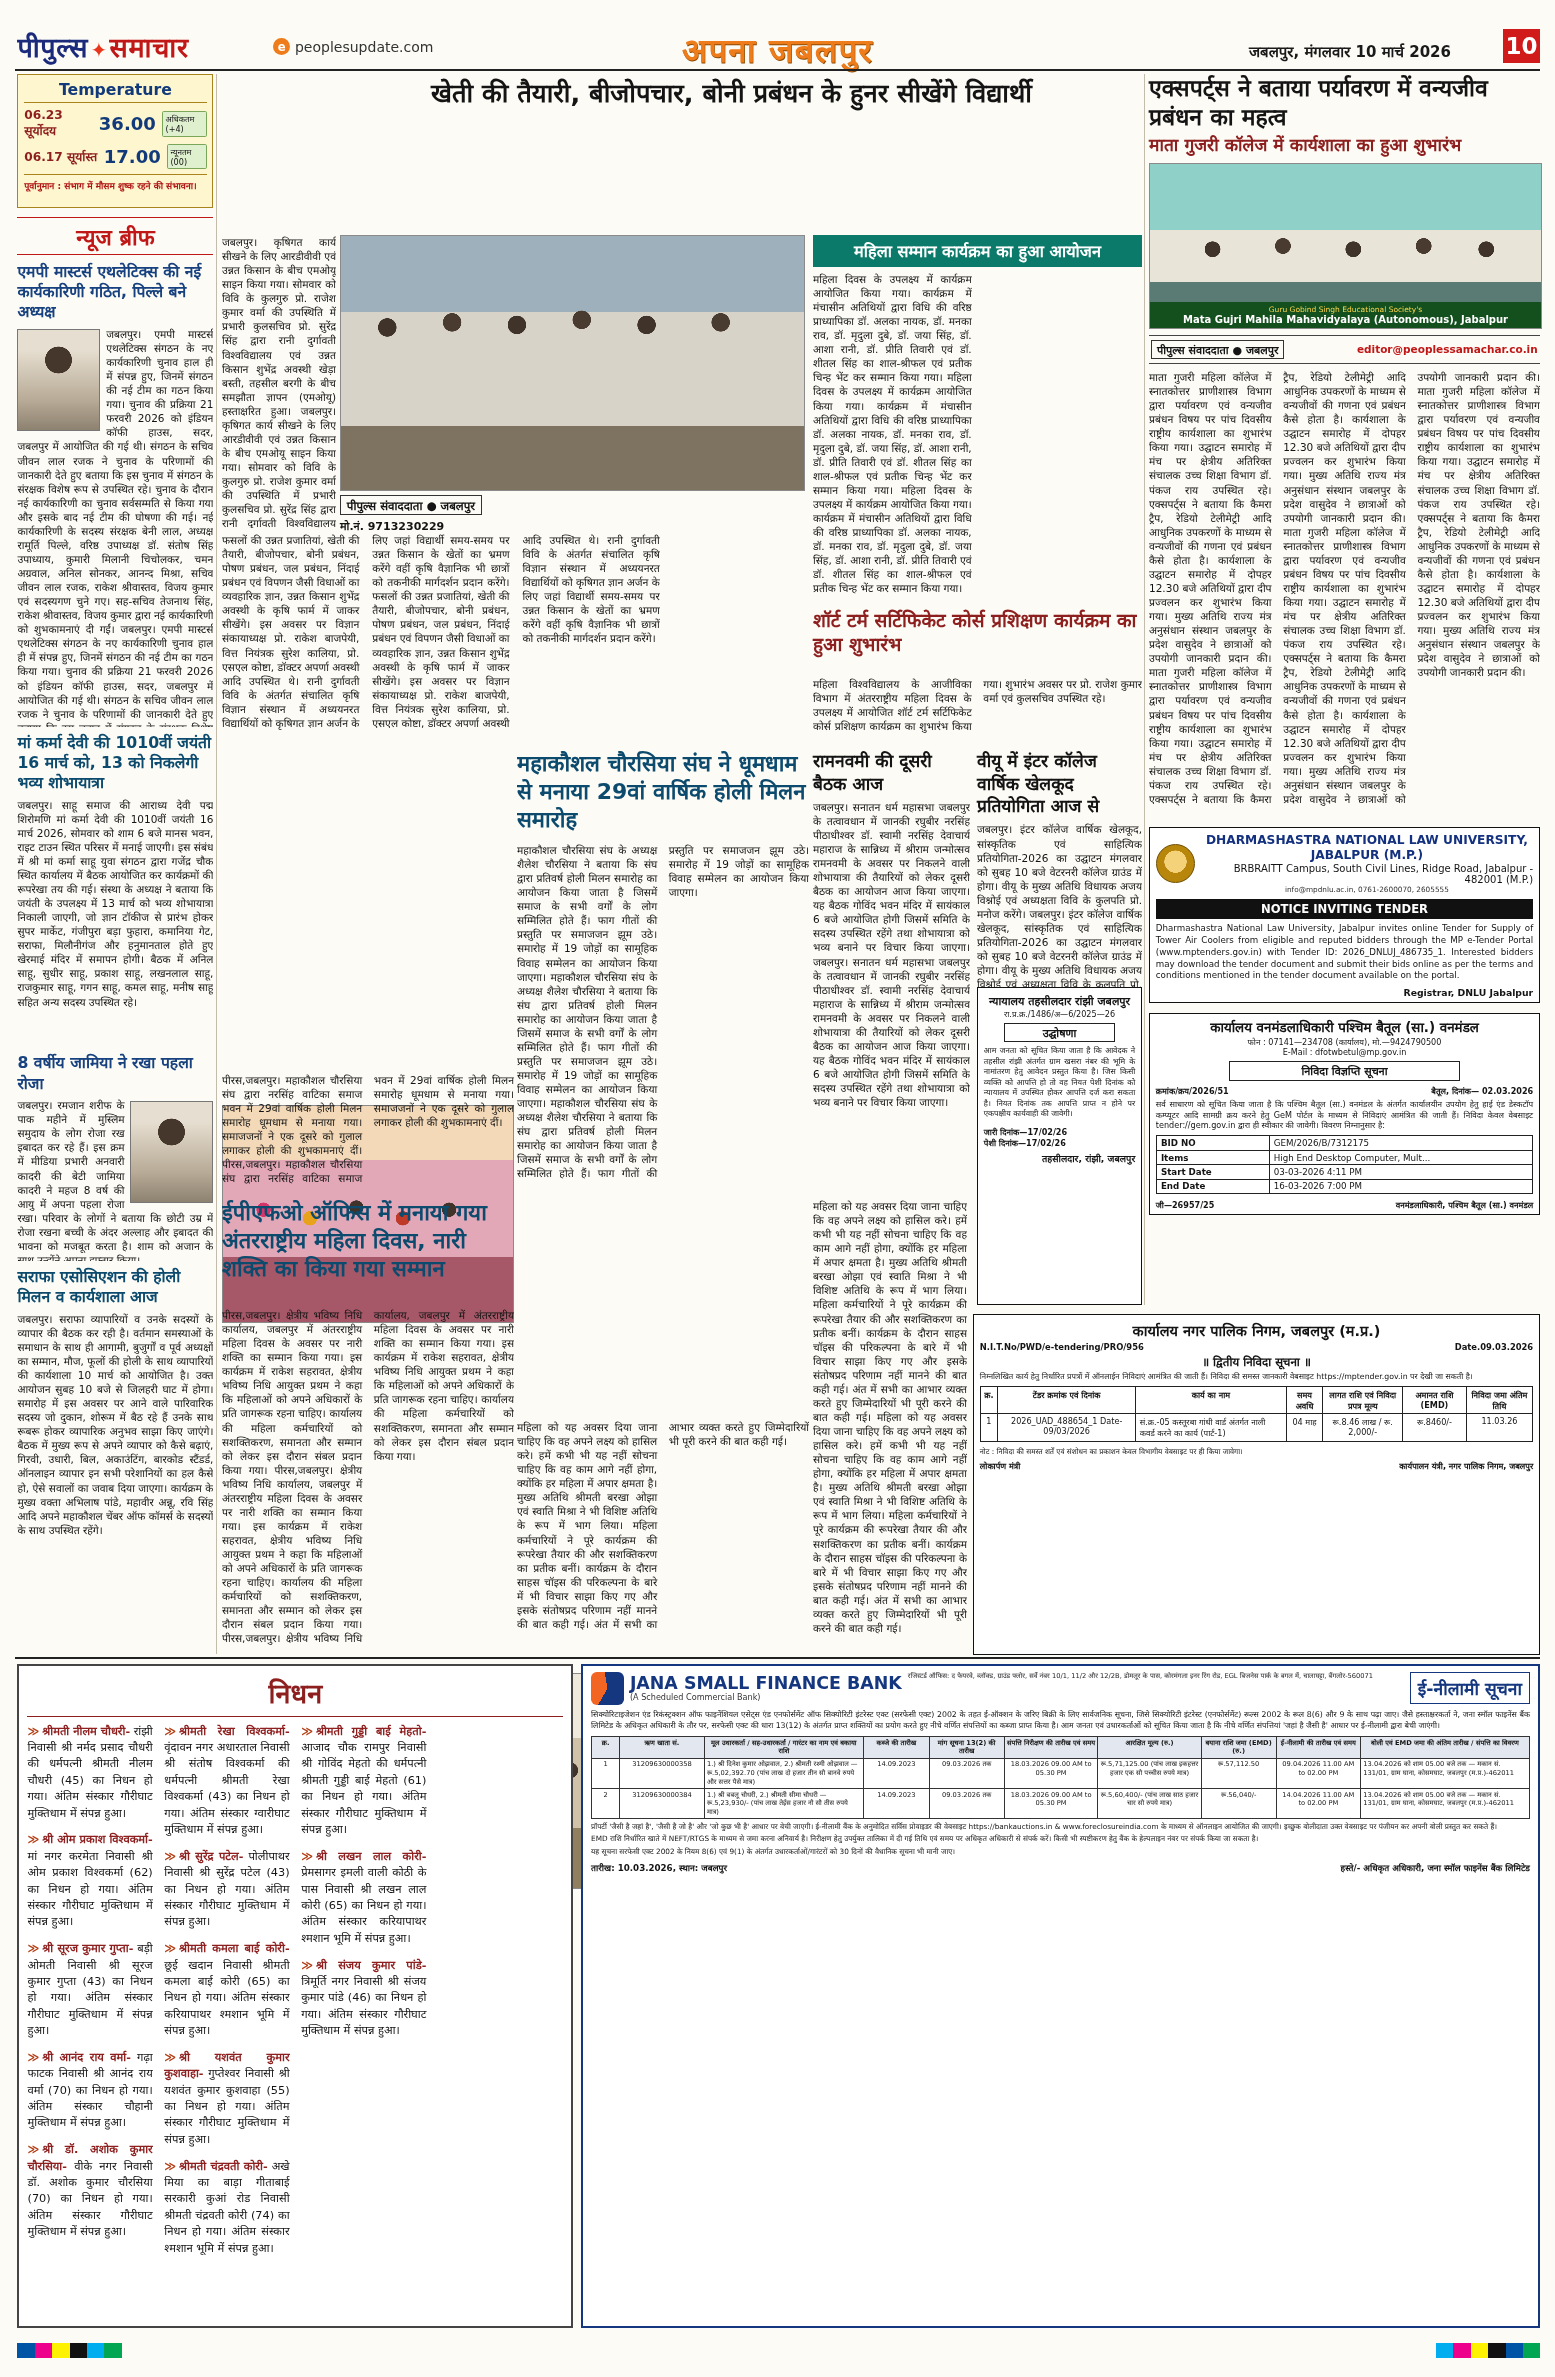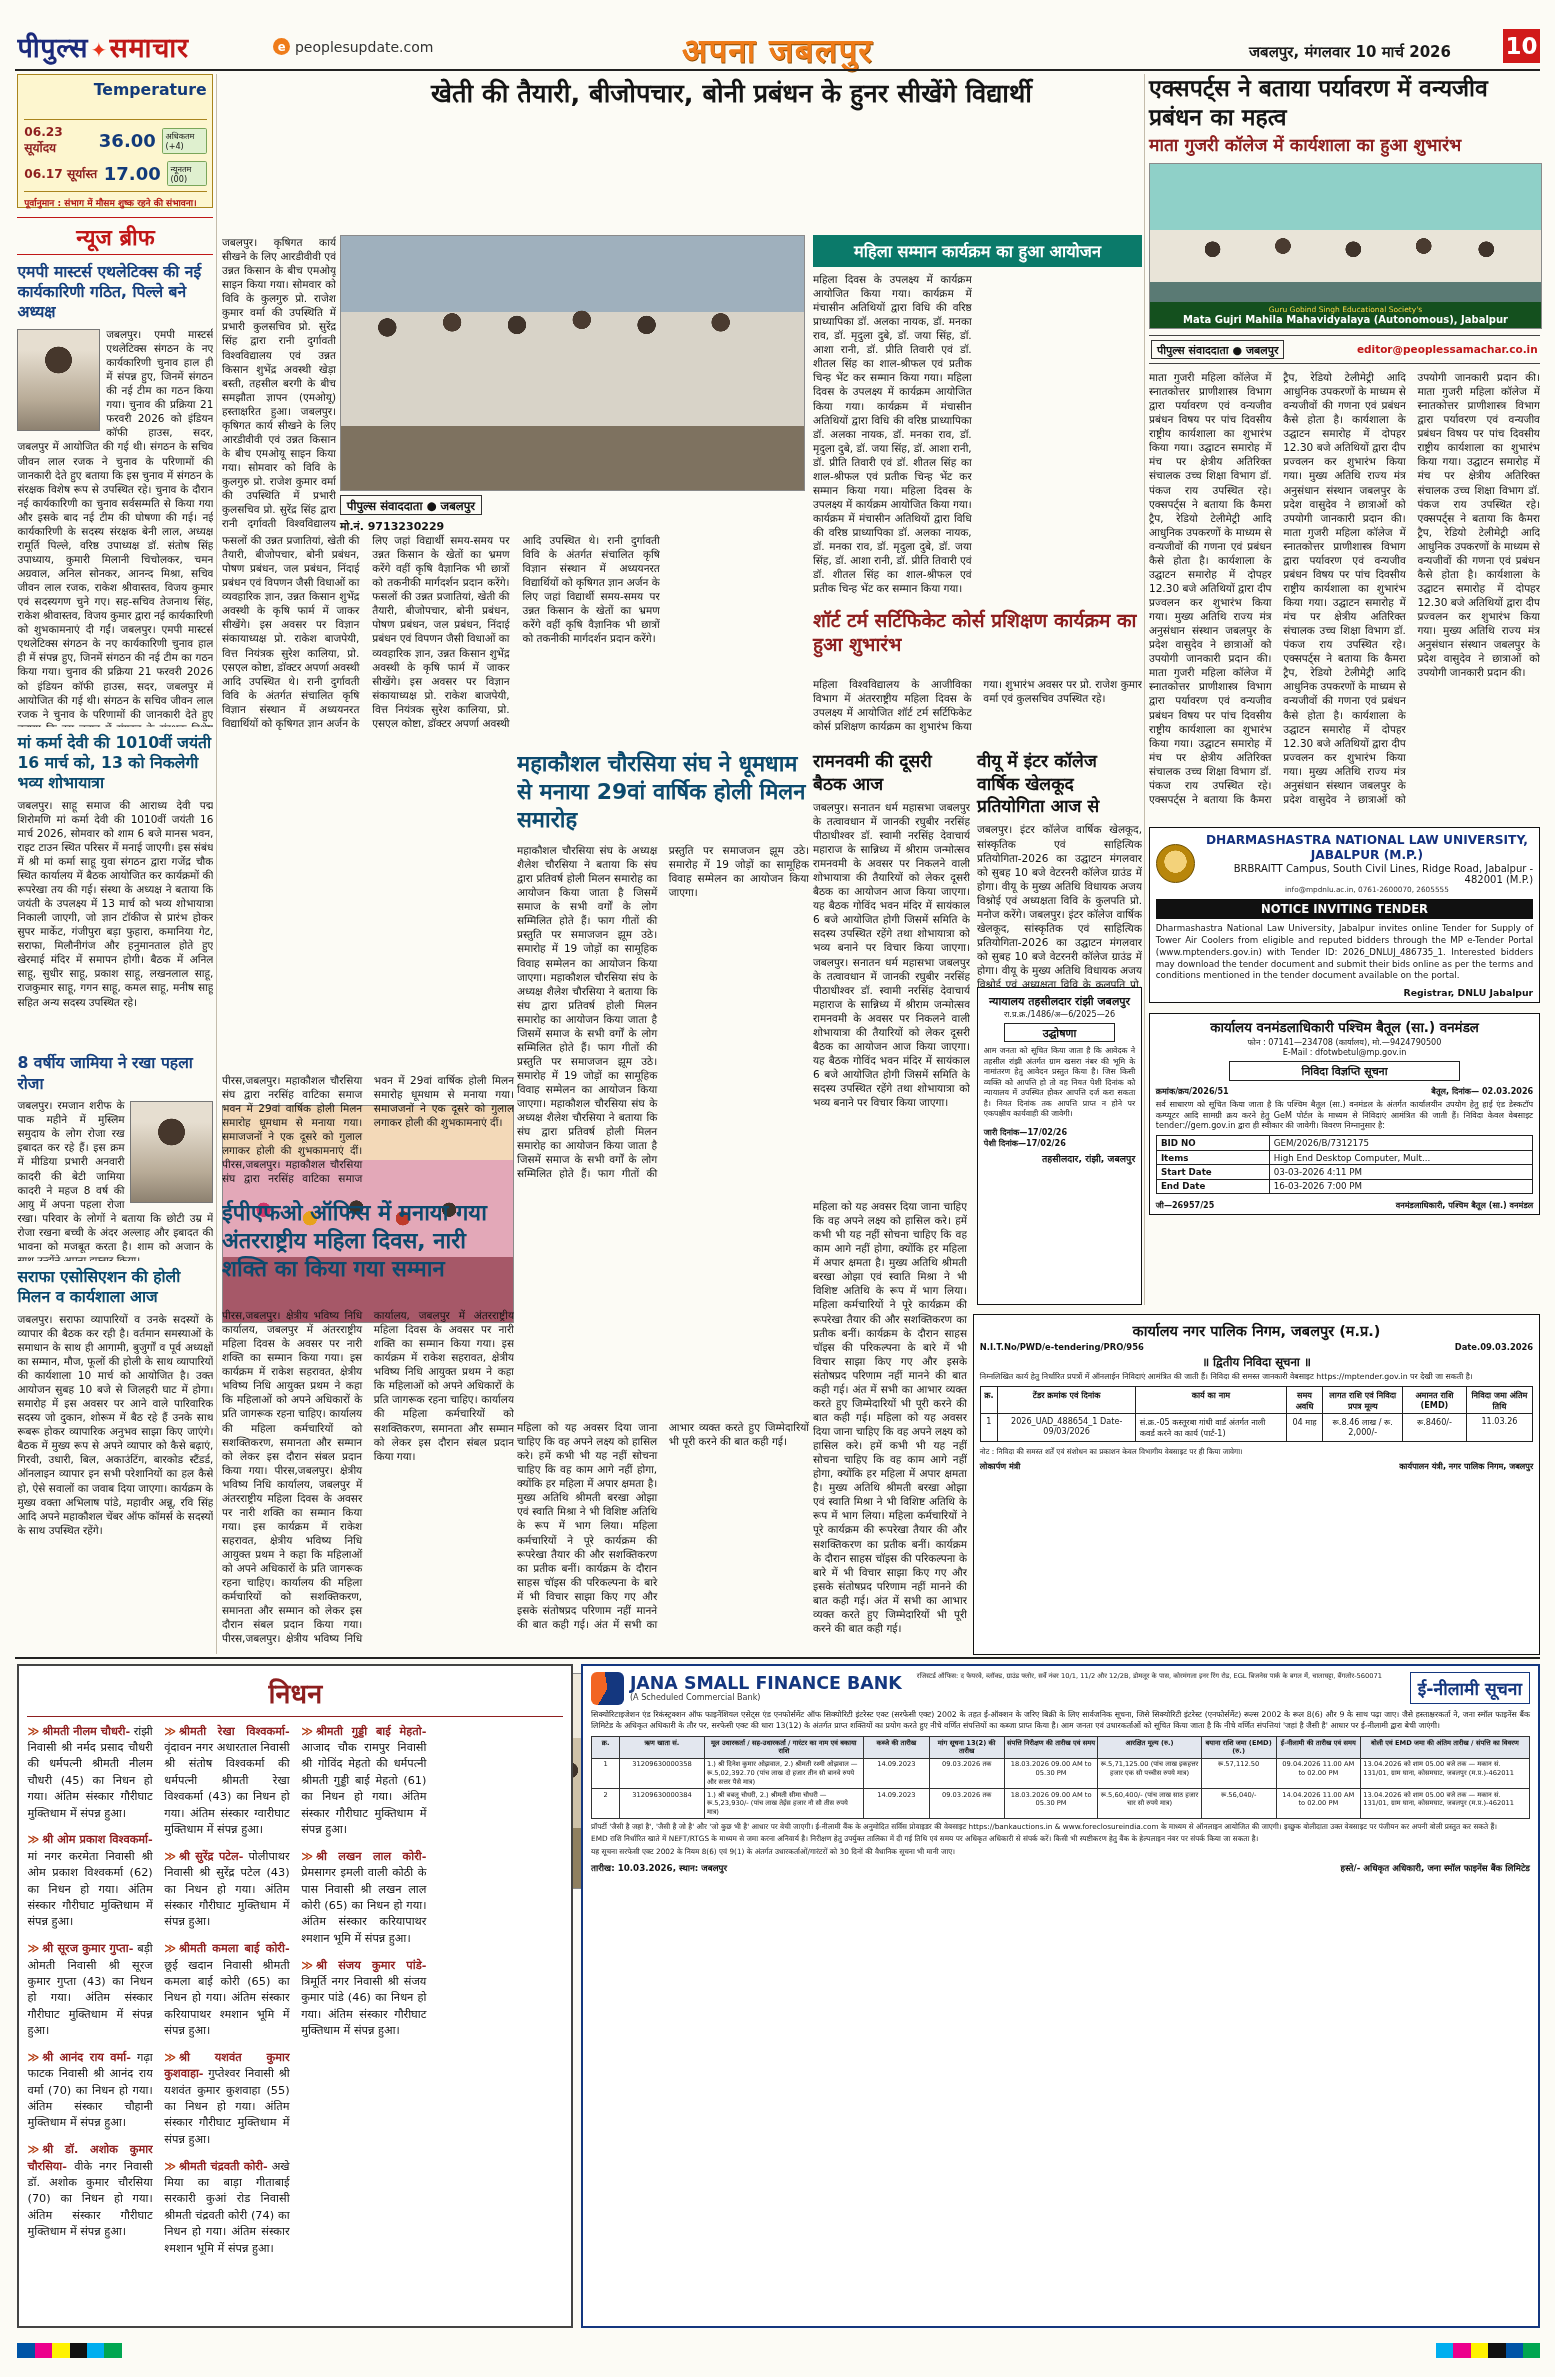--- a/index.html
+++ b/index.html
@@ -17,21 +17,21 @@
   .site{font-size:14px;color:#333;display:flex;align-items:center;gap:4.6px}
   .site-ic{width:17.4px;height:17.4px;border-radius:50%;background:#ef7c1a;color:#fff;font-weight:800;
            display:flex;align-items:center;justify-content:center;font-size:11.6px}
   .edition{font-size:33px;font-weight:800;color:#ef7c1a;letter-spacing:1.2px;text-shadow:0.6px 0.6px 0 #8a4a00}
   .dateline{font-size:15px;font-weight:700;color:#1a1a1a;text-align:right}
   .pageno{background:#d11a1a;color:#fff;font-size:23px;font-weight:800;display:flex;align-items:center;justify-content:center}
   .rule{background:#222}
   .vr{position:absolute;width:1.2px;background:#c4bcab}
   
   .weather{border:1.7px solid #a9841c;background:#fdf6cf;padding:4.6px 5.8px;height:134px;box-sizing:border-box}
-  .w-title{text-align:right;font-weight:800;font-size:15.7px;color:#123a7a;border-bottom:1.2px solid #a9841c;padding-bottom:20px;margin-bottom:5.8px}
+  .w-title{text-align:center;font-weight:800;font-size:15.7px;color:#123a7a;border-bottom:1.2px solid #a9841c;padding-bottom:3px;margin-bottom:5.8px}
   .w-row{display:flex;align-items:center;gap:5.8px;margin:4.6px 0}
   .w-time{font-size:12.2px;font-weight:800;color:#8e1f1f;width:92px}
   .w-temp{font-size:18px;font-weight:800;color:#123a7a}
   .w-sub{font-size:8.1px;background:#dff0cf;border:0.6px solid #7aa65a;padding:1.2px 2.9px;border-radius:1.7px}
   .w-fc{font-size:9px;color:#b01414;border-top:1.2px solid #a9841c;padding-top:4.1px;margin-top:4.6px;font-weight:700}
   
   .nb-title{font-size:22px;font-weight:800;color:#c01717;text-align:center;border-top:1.7px solid #c01717;border-bottom:1.7px solid #c01717;padding:2.9px 0;margin:9.3px 0 7px}
   .bh{font-size:15.7px;line-height:1.28;margin:5.8px 0 4.6px;font-weight:800}
   .b-body{overflow:hidden;font-size:10.5px;line-height:1.34;text-align:justify}
   .b-photo{float:left;width:81px;height:100px;margin:2.3px 5.8px 3.5px 0;border:0.6px solid #777}
@@ -109,21 +109,21 @@
   .nn-note{font-size:7.3px;margin-top:4.1px}
   
   .nid{border:2.3px double #444;background:#fff;padding:5.8px 8.1px;box-sizing:border-box;height:100%}
   .nid-head{font-size:27px;font-weight:800;color:#8e1f1f;text-align:center;border-bottom:1.7px solid #8e1f1f;padding:2.3px 0 4.6px;margin-bottom:7px}
   .obits{column-count:4;column-gap:11.6px;height:581px;overflow:hidden;font-size:11.3px;line-height:1.45;text-align:justify;column-fill:auto}
   .obit{break-inside:avoid;margin-bottom:10.5px}
   .obit-name{font-weight:800;color:#8e1f1f}
   .obit-mk{color:#b33c12;font-weight:800;margin-right:2.9px}
   
   .bank{border:2.3px solid #14377f;background:#fff;padding:5.8px 8.1px;box-sizing:border-box;height:100%}
-  .bank-head{display:flex;gap:15px;align-items:flex-start}
+  .bank-head{display:flex;gap:6px;align-items:flex-start}
   .bank-mark{width:33px;height:33px;border-radius:5.8px;flex:none;
              background:conic-gradient(from 210deg,#f26522 0 140deg,#14377f 140deg 360deg)}
   .bank-name{color:#14377f;font-weight:800;font-size:17.4px;line-height:1.05}
   .bank-sch{font-size:8.1px;color:#333}
   .bank-reg{font-size:6.7px;color:#222;flex:1;line-height:1.3}
   .bank-title{color:#14377f;font-weight:800;font-size:17.4px;white-space:nowrap;border:1.2px solid #14377f;padding:2.9px 7px}
   .bank-intro{font-size:7.8px;line-height:1.35;text-align:justify;margin:5.2px 0}
   .bk{width:100%;border-collapse:collapse;font-size:6.7px;line-height:1.28}
   .bk th{background:#e3e7ef;font-weight:700}
   .bk th,.bk td{border:0.7px solid #333;padding:1.7px 2.3px;vertical-align:top;text-align:center}

